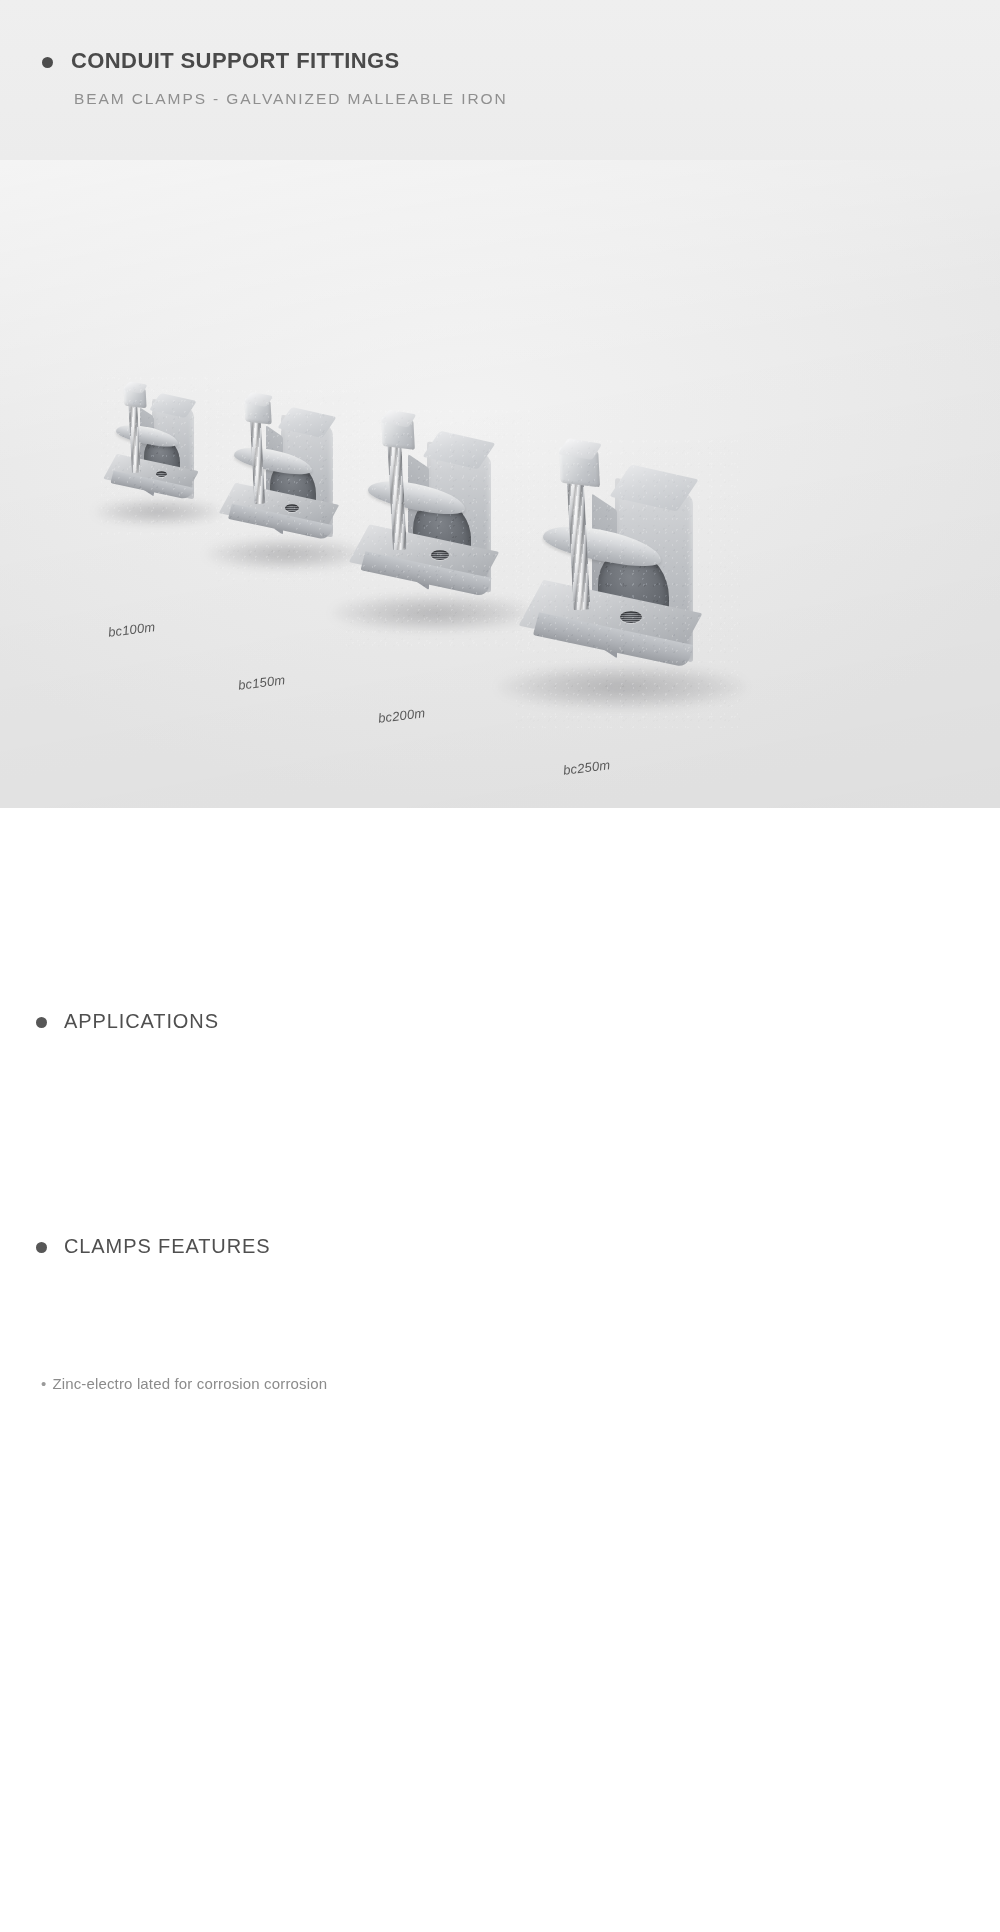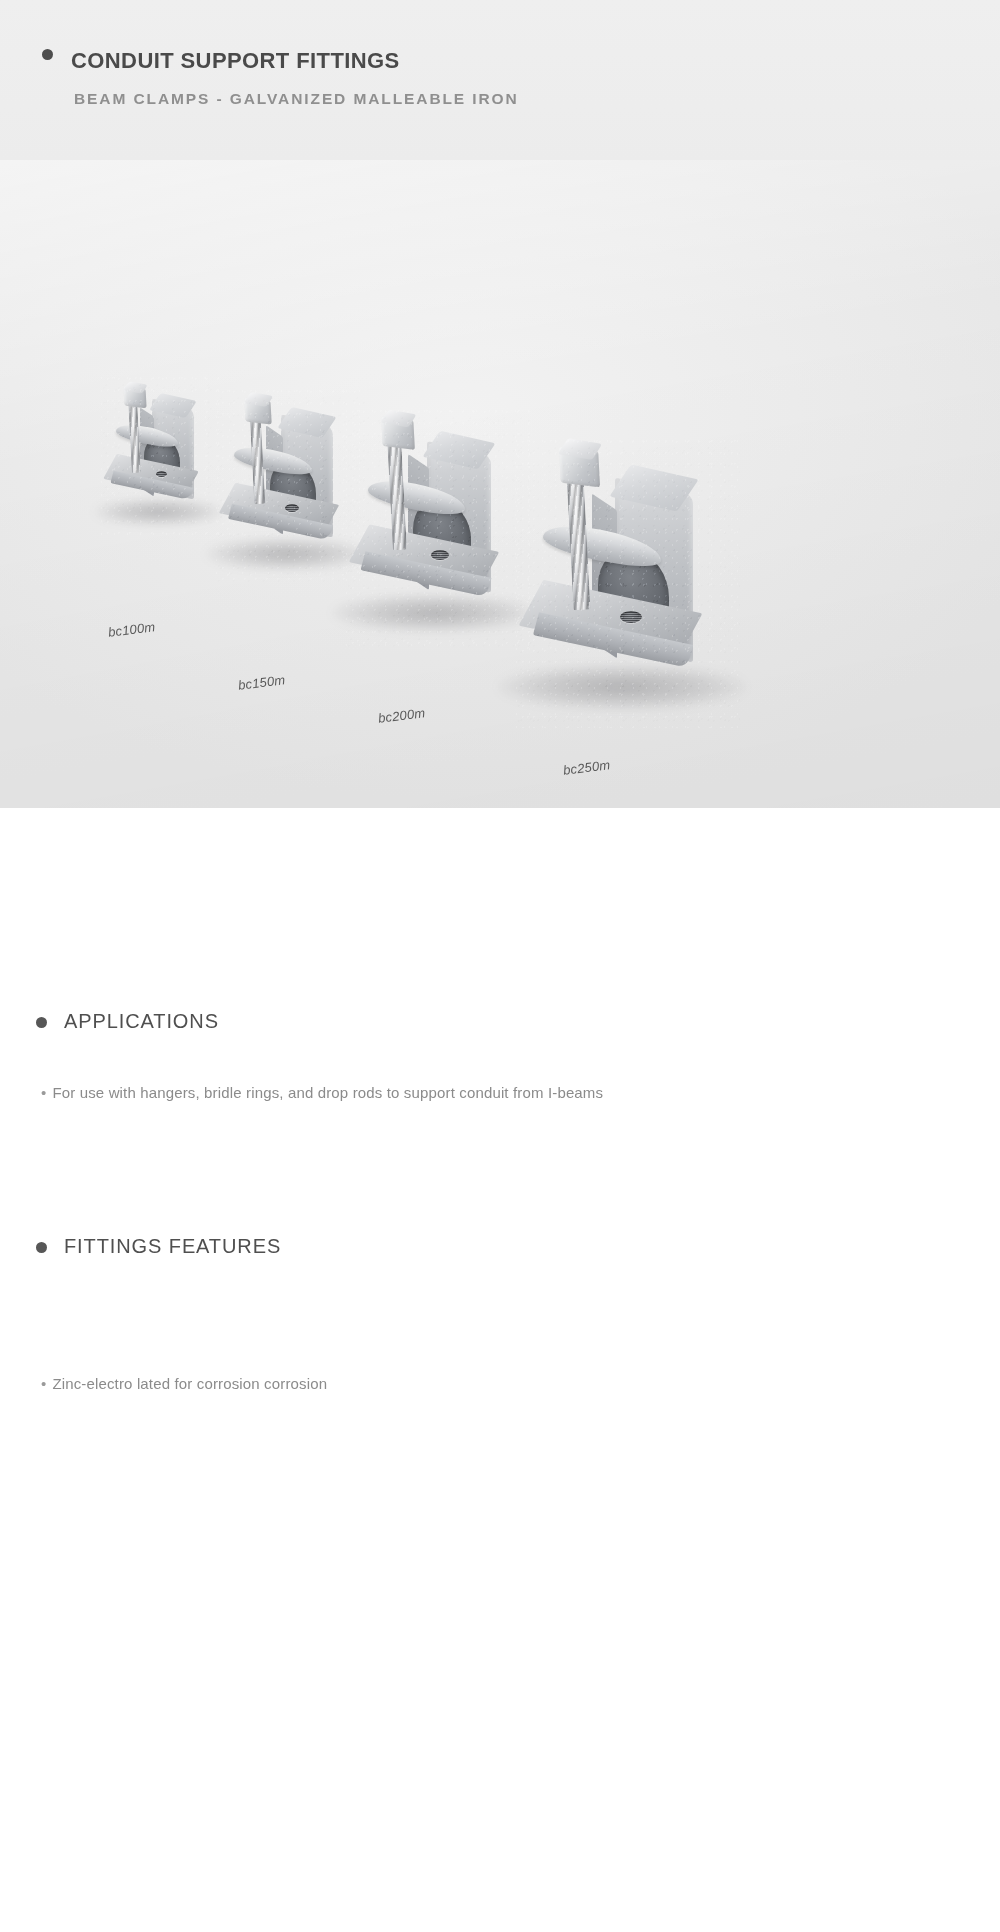--- a/index.html
+++ b/index.html
@@ -23,20 +23,21 @@
   .header-band {
     position:absolute;
     left:0; top:0;
     width:1000px; height:160px;
     background:linear-gradient(180deg,#efefef 0%,#ececec 100%);
   }
   .title-row {
     position:absolute;
     left:42px; top:48px;
     display:flex;
+    align-items:center;
     gap:18px;
   }
   .bullet-dot {
     width:11px; height:11px;
     border-radius:50%;
     background:#4d4d4d;
     flex:0 0 auto;
     position:relative;
     top:1px;
   }
@@ -44,21 +45,21 @@
     font-size:22px;
     font-weight:bold;
     letter-spacing:0.4px;
     color:#4a4a4a;
     white-space:nowrap;
   }
   .sub-title {
     position:absolute;
     left:74px; top:90px;
     font-size:15.5px;
-    font-weight:700;
+    font-weight:400;
     letter-spacing:1.9px;
     color:#8f8f8f;
     white-space:nowrap;
   }
 
   
   .hero {
     position:absolute;
     left:0; top:160px;
     width:1000px; height:648px;
@@ -313,25 +314,22 @@
       </div>
     </div>
     <div class="p-label" style="left:563px; top:600px; transform:rotate(-7deg);">bc250m</div>
 
   </div>
 
   <div class="section-head" style="left:36px; top:1010px;">
     <span class="bullet-dot"></span>
     <span class="section-title">APPLICATIONS</span>
   </div>
-  <div class="bullet-line" style="left:41px; top:1084px;">
-    <span class="tick">•</span><span>For use with hangers, bridle rings, and drop rods to support conduit from I-beams</span>
-  </div>
 
   <div class="section-head" style="left:36px; top:1235px;">
     <span class="bullet-dot"></span>
-    <span class="section-title">FITTINGS FEATURES</span>
+    <span class="section-title">CLAMPS FEATURES</span>
   </div>
   <div class="bullet-line" style="left:41px; top:1375px;">
     <span class="tick">•</span><span>Zinc-electro lated for corrosion corrosion</span>
   </div>
 
 </div>
 
 </body></html>

